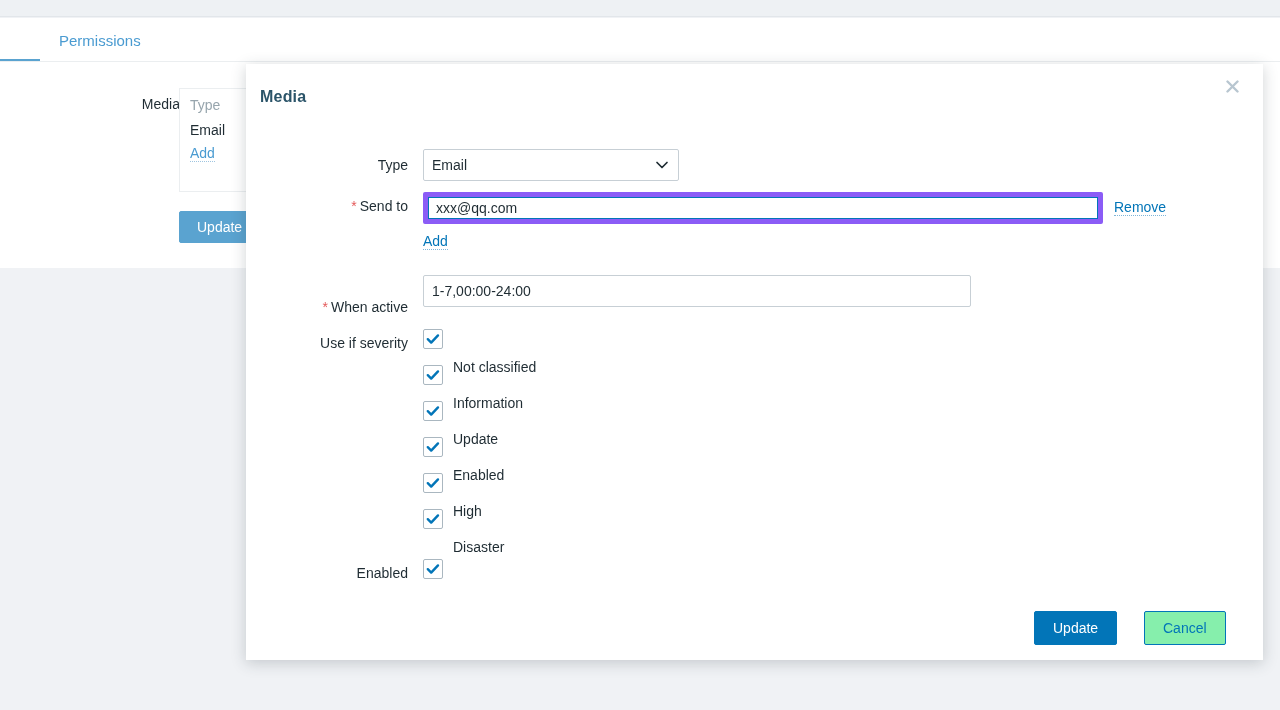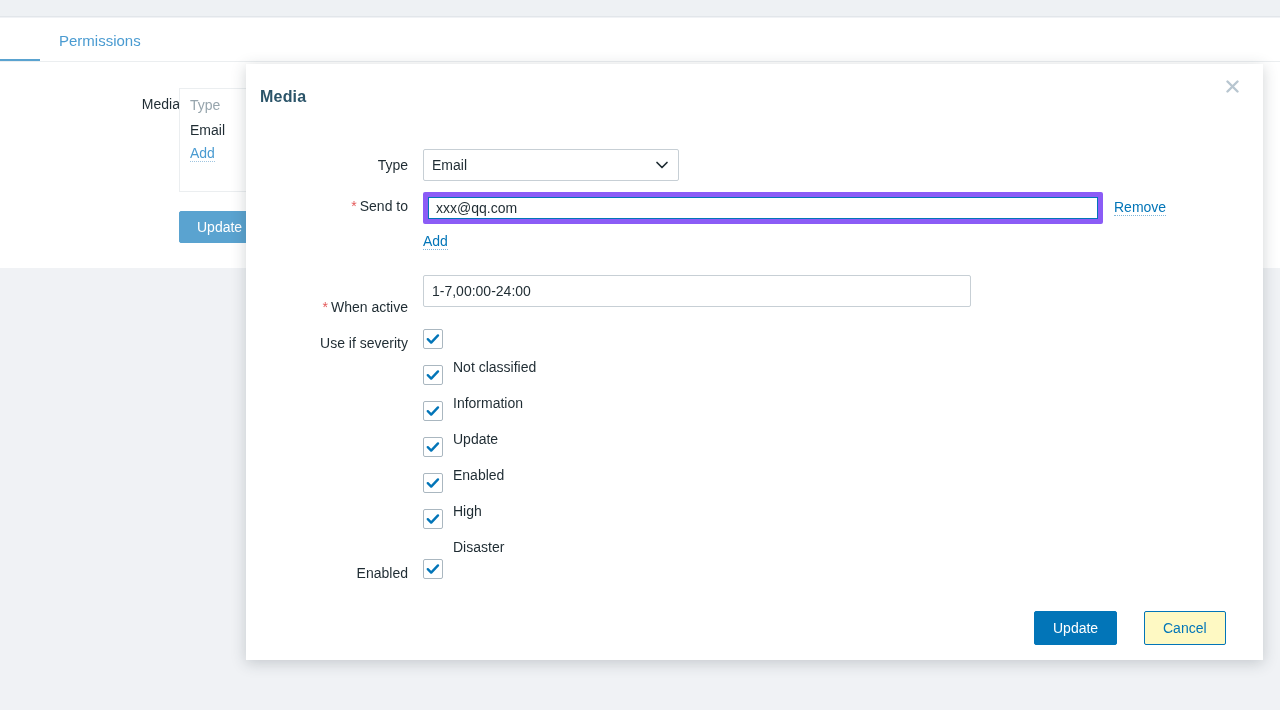--- a/index.html
+++ b/index.html
@@ -187,21 +187,21 @@
     border-radius: 2px;
     cursor: pointer;
     line-height: 32px;
   }
   .btn-primary {
     background: #0275b8;
     border: 1px solid #0275b8;
     color: #ffffff;
   }
   .btn-secondary {
-    background: #fef9c3;
+    background: #86efac;
     border: 1px solid #0275b8;
     color: #0275b8;
   }
 </style>
 </head>
 <body>
 
 <div id="page-bg">
 
   <div id="topstrip"></div>

